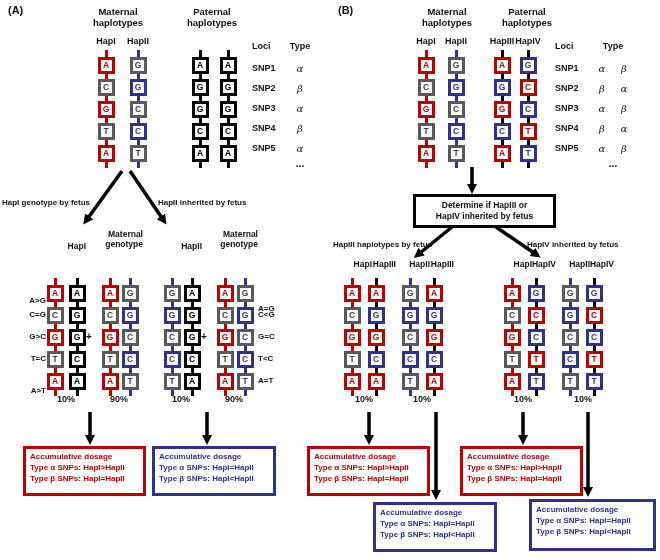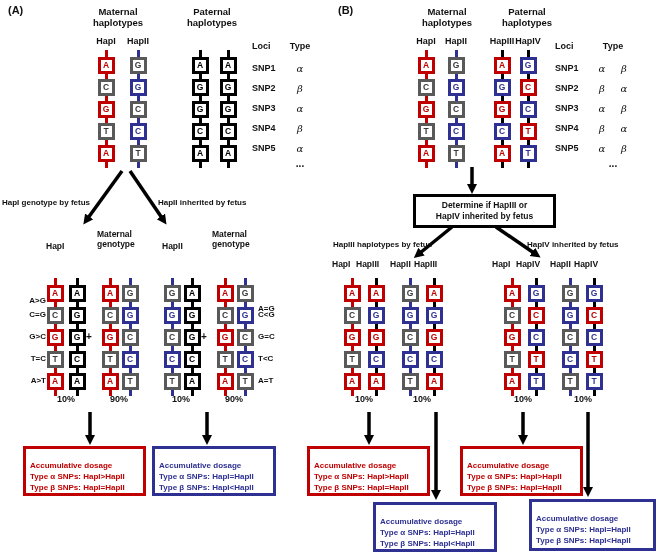--- a/index.html
+++ b/index.html
@@ -22,29 +22,29 @@
   .type-h{text-align:center;}
   .type-cell{text-align:center;}
   .t-a .type-cell,.t-a .type-h{width:24px;}
   .t-b .type-cell{width:22px;}
   .t-b .type-h{width:44px;}
   .greek{font-family:"DejaVu Serif",serif;font-style:italic;font-weight:normal;font-size:10px;}
   .ell{font-size:10px;font-weight:bold;margin-left:36px;text-align:center;}
   .t-a .ell{width:24px;}
   .t-b .ell{width:44px;}
   .branch-label{font-size:8px;font-weight:bold;white-space:nowrap;}
-  .grouplabel{font-size:8.5px;font-weight:bold;text-align:left;line-height:1.15;}
+  .grouplabel{font-size:8.5px;font-weight:bold;text-align:right;line-height:1.15;}
   .pct{font-size:9px;font-weight:bold;width:30px;text-align:center;}
   .ann{font-size:8px;font-weight:bold;white-space:nowrap;}
   .ann-l{width:32px;text-align:right;}
   .plus{font-size:10px;font-weight:bold;}
   .det-box{border:3.5px solid #000;box-sizing:border-box;display:flex;flex-direction:column;
            align-items:center;justify-content:center;font-size:8.5px;font-weight:bold;
            text-align:center;line-height:1.3;padding:2px;}
-  .dosage{border:3px solid;box-sizing:border-box;padding:12px 4px;font-size:8px;font-weight:bold;
+  .dosage{border:3px solid;box-sizing:border-box;padding:3px 4px;font-size:8px;font-weight:bold;
           line-height:1.35;white-space:nowrap;}
   svg{position:absolute;left:0;top:0;pointer-events:none;}
 </style>
 </head>
 <body>
 
 <div class="fig">
 
   <svg width="660" height="560">
     <defs>
@@ -213,21 +213,21 @@
       <div class="hbox" style="border-color: rgb(89, 89, 89); color: rgb(58, 58, 58);">T</div>
     </div>
 
   <span class="abs plus" style="left:86px;top:331px">+</span>
   <span class="abs plus" style="left:201px;top:331px">+</span>
 
   <div class="abs ann ann-l" style="left:14px;top:296px">A&gt;G</div>
   <div class="abs ann ann-l" style="left:14px;top:310px">C=G</div>
   <div class="abs ann ann-l" style="left:14px;top:332px">G&gt;C</div>
   <div class="abs ann ann-l" style="left:14px;top:354px">T=C</div>
-  <div class="abs ann ann-l" style="left:14px;top:376px">A&gt;T</div>
+  <div class="abs ann ann-l" style="left:14px;top:386px">A&gt;T</div>
 
   <div class="abs ann" style="left:258px;top:304px">A=G</div>
   <div class="abs ann" style="left:258px;top:310px">C&lt;G</div>
   <div class="abs ann" style="left:258px;top:332px">G=C</div>
   <div class="abs ann" style="left:258px;top:354px">T&lt;C</div>
   <div class="abs ann" style="left:258px;top:376px">A=T</div>
 
   <div class="abs pct" style="left:51px;top:394px">10%</div>
   <div class="abs pct" style="left:104px;top:394px">90%</div>
   <div class="abs pct" style="left:166px;top:394px">10%</div>

